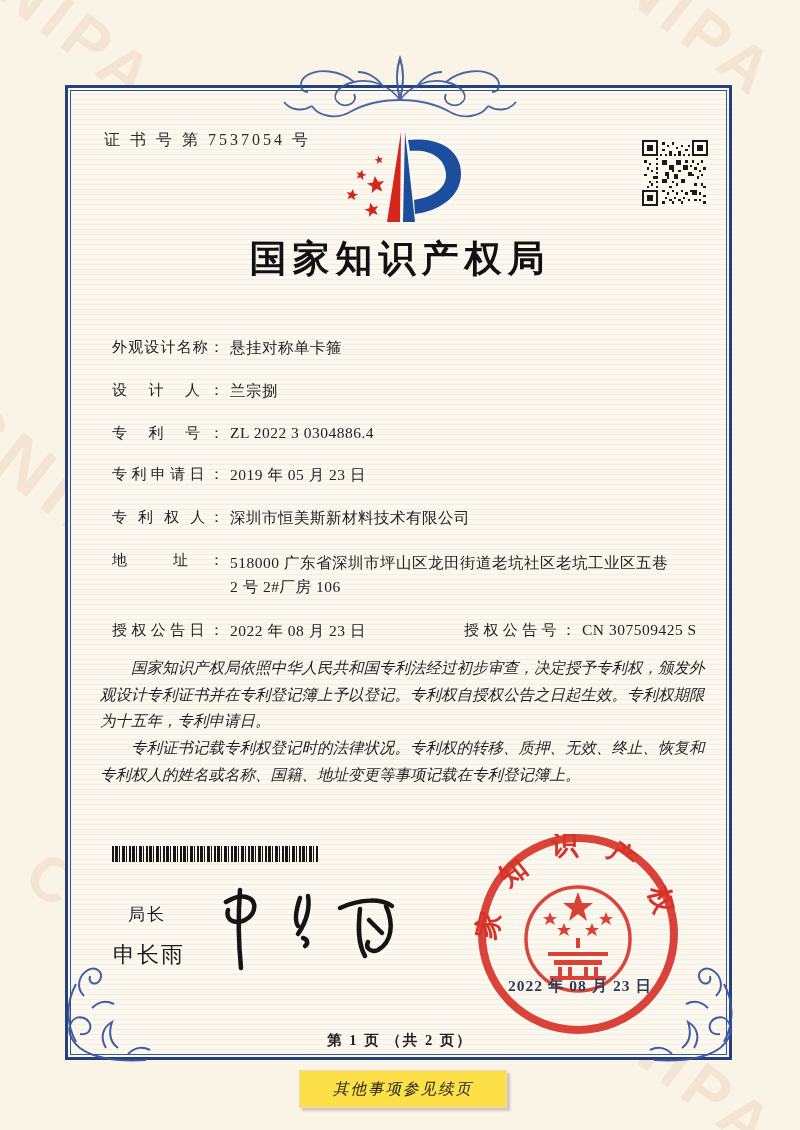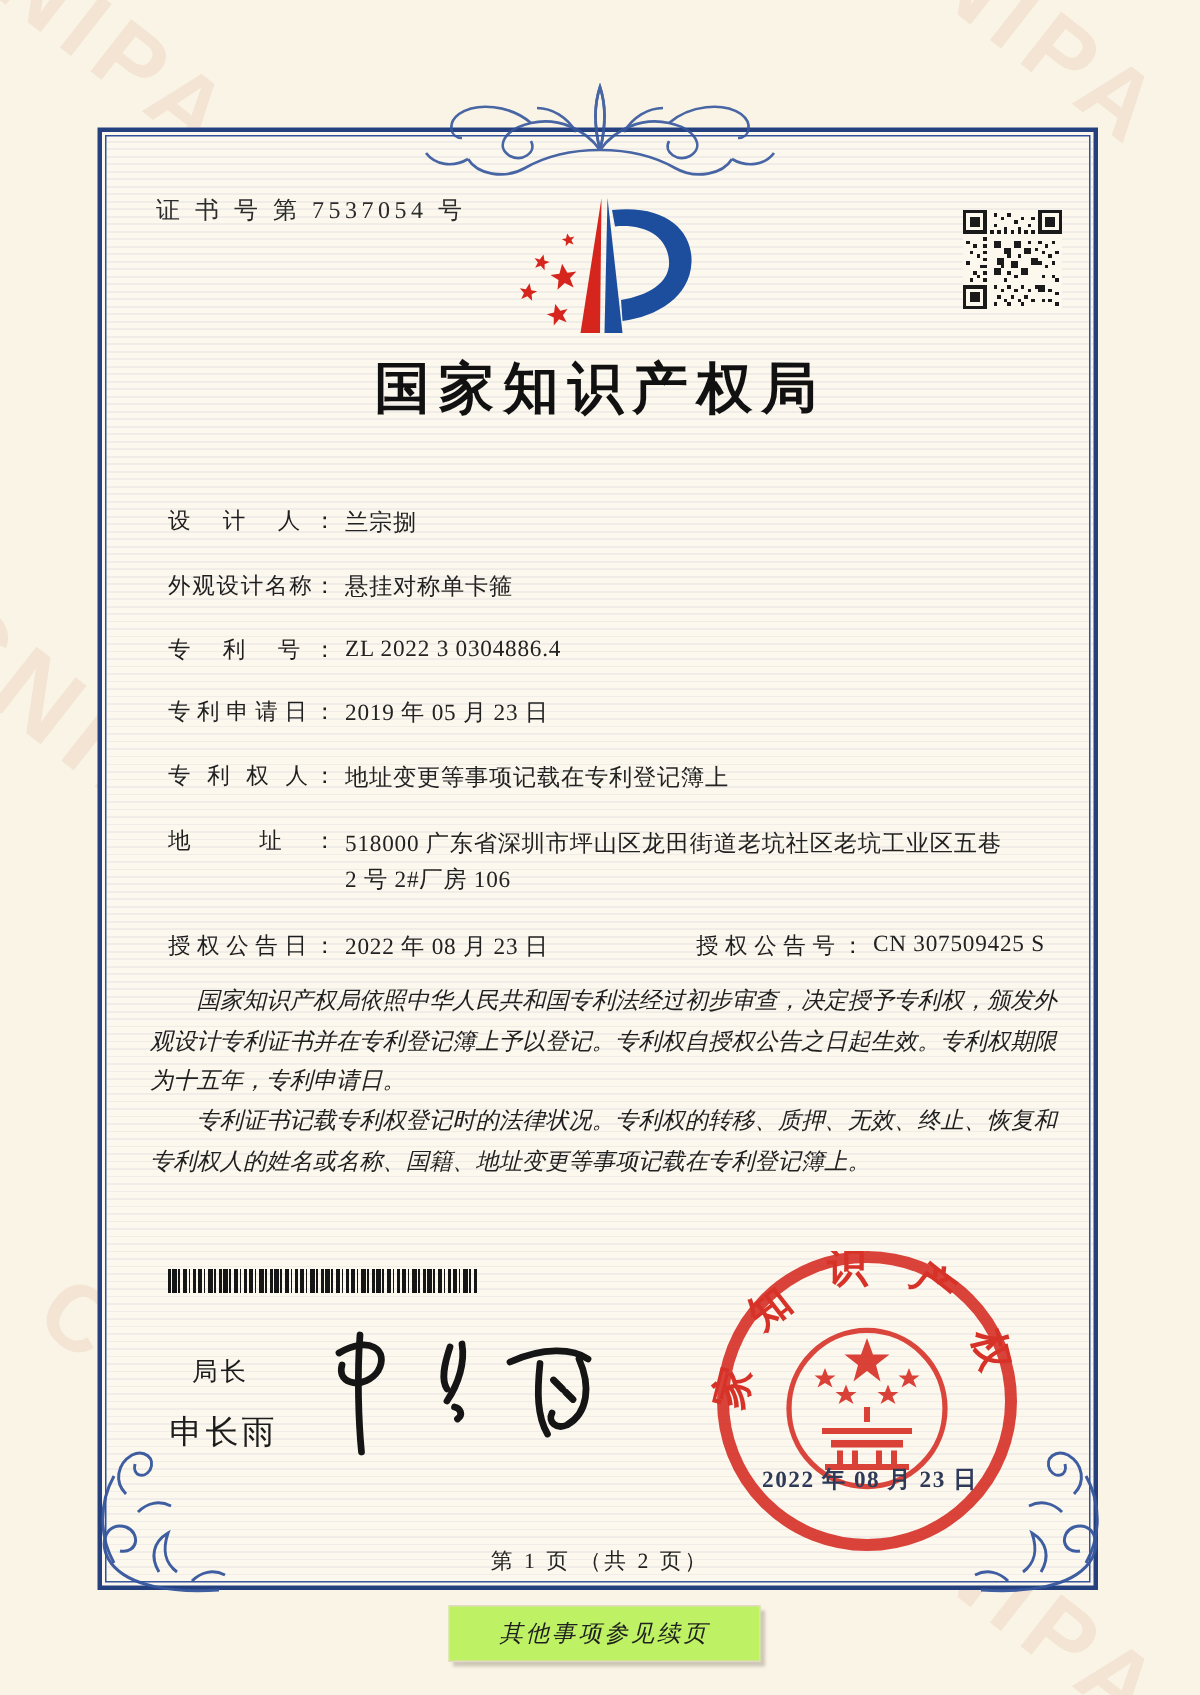--- a/index.html
+++ b/index.html
@@ -53,24 +53,24 @@
              font-size:17px;color:#1c1c1c;letter-spacing:2px;}
   .sig-name{position:absolute;left:113px;top:940px;font-family:"Liberation Sans", sans-serif;
             font-size:22px;color:#1c1c1c;letter-spacing:2px;}
   .sig-script{position:absolute;left:212px;top:876px;}
 
   .seal{position:absolute;left:472px;top:834px;z-index:4;opacity:0.95;}
   .seal-date{position:absolute;left:492px;top:976px;width:176px;text-align:center;z-index:5;
              font-size:15.5px;color:#2e3a57;letter-spacing:1px;font-weight:bold;}
 
   .page-info{position:absolute;left:0;top:1031px;width:800px;text-align:center;
-             font-size:14.5px;letter-spacing:2px;color:#222;}
+             font-size:14.5px;letter-spacing:2px;color:#222;font-weight:bold;}
 
   .note-box{position:absolute;left:299px;top:1070px;width:206px;height:36px;z-index:4;
-            background:#bef264;border:1px solid #e3d9c4;
+            background:#fde047;border:1px solid #e3d9c4;
             box-shadow:3px 3px 2px rgba(125,115,98,0.35);
             display:flex;align-items:center;justify-content:center;}
   .note-text{font-size:15.5px;font-style:italic;color:#1f1f1f;letter-spacing:2px;}
 </style>
 </head>
 <body>
 
 <div class="page">
 
   <div class="wm" style="left:-60px;top:-20px;font-size:64px;">CNIPA</div>
@@ -166,38 +166,38 @@
            M9 22h1v1h-1z M11 23h1v1h-1z M13 22h1v1h-1z M15 23h1v1h-1z M17 22h1v1h-1z M19 23h1v1h-1z M21 22h1v1h-1z
            M22 22h2v2h-2z M25 23h1v1h-1z M27 24h1v1h-1z M23 26h1v1h-1z M25 26h1v1h-1z M27 27h1v1h-1z
            M10 25h1v1h-1z M12 26h1v1h-1z M14 25h1v1h-1z M16 26h1v1h-1z M18 25h1v1h-1z M20 26h1v1h-1z M9 27h1v1h-1z M13 27h1v1h-1z M17 27h1v1h-1z"></path>
       </g>
     </svg>
 
     <div class="title">国家知识产权局</div>
 
     <div class="fields">
       <div class="field-row">
+        <span class="flabel">外观设计名称：</span>
+        <span class="fvalue">悬挂对称单卡箍</span>
+      </div>
+      <div class="field-row">
         <span class="flabel">设 计 人：</span>
         <span class="fvalue">兰宗捌</span>
       </div>
       <div class="field-row">
-        <span class="flabel">外观设计名称：</span>
-        <span class="fvalue">悬挂对称单卡箍</span>
-      </div>
-      <div class="field-row">
         <span class="flabel">专 利 号：</span>
         <span class="fvalue">ZL 2022 3 0304886.4</span>
       </div>
       <div class="field-row">
         <span class="flabel">专利申请日：</span>
         <span class="fvalue">2019 年 05 月 23 日</span>
       </div>
       <div class="field-row">
         <span class="flabel">专 利 权 人：</span>
-        <span class="fvalue">地址变更等事项记载在专利登记簿上</span>
+        <span class="fvalue">深圳市恒美斯新材料技术有限公司</span>
       </div>
       <div class="field-row addr">
         <span class="flabel">地 址：</span>
         <span class="fvalue">518000 广东省深圳市坪山区龙田街道老坑社区老坑工业区五巷 2 号 2#厂房 106</span>
       </div>
       <div class="field-row grant-row">
         <span class="flabel">授权公告日：</span>
         <span class="fvalue">2022 年 08 月 23 日</span>
         <span class="grant-right">
           <span class="flabel">授权公告号：</span>

